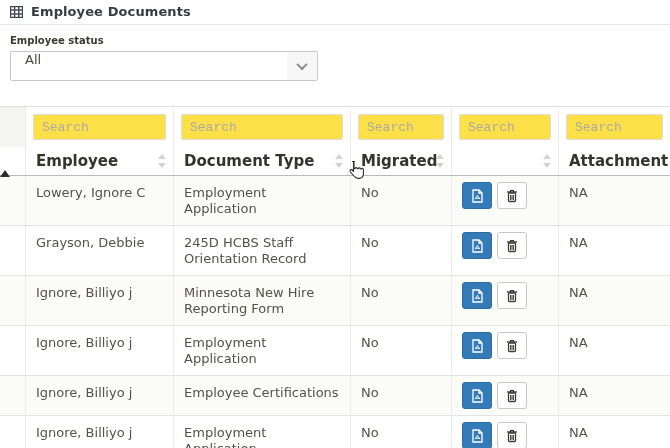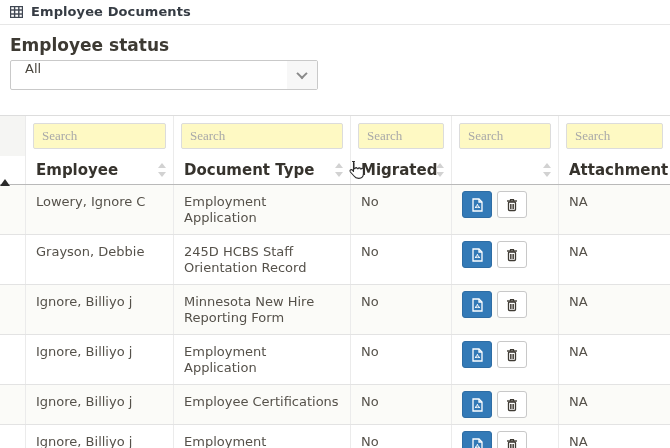--- a/index.html
+++ b/index.html
@@ -6,38 +6,38 @@
   html, body { width: 670px; height: 448px; overflow: hidden; background: #fff; }
   body { font-family: "DejaVu Sans", "Liberation Sans", sans-serif; font-size: 13px; color: #4f4b44; position: relative; }
 
   
   .titlebar { display: flex; align-items: center; gap: 8px; padding: 4px 0 5px 10px; border-bottom: 1px solid #e7e7e7; }
   .titlebar .ttl { font-size: 13px; font-weight: 600; color: #363c44; letter-spacing: .1px; }
   .grid-icon { width: 13px; height: 12px; display: inline-block; }
 
   
   .filter { padding: 10px 10px 0 10px; }
-  .filter .lbl { font-weight: 700; color: #3d3a33; font-size: 17px; margin-bottom: 5px; }
+  .filter .lbl { font-weight: 700; color: #3d3a33; font-size: 10px; margin-bottom: 5px; }
   .select { width: 308px; height: 30px; border: 1px solid #c9c9c9; border-radius: 2px; background: #fff;
             display: flex; align-items: flex-start; justify-content: space-between; cursor: pointer; }
   .select .val { padding-left: 14px; color: #4a463e; }
   .select .caret-zone { width: 30px; height: 28px; display: flex; align-items: center; justify-content: center; background: #f7f7f7; }
   .chev { width: 8px; height: 8px; border-right: 2px solid #8a8a8a; border-bottom: 2px solid #8a8a8a; transform: rotate(45deg) translate(-1px,-1px); }
 
   
   .table { margin-top: 25px; border-top: 1px solid #ddd; width: 670px; }
   .tr { display: grid; grid-template-columns: 26px 148px 177px 101px 107px 1fr; }
   .td, .th, .ts { border-right: 1px solid #ebebeb; }
   .td:last-child, .th:last-child, .ts:last-child { border-right: none; }
 
   
   .search-row .ts { padding: 7px; background: #fff; }
   .search-row .ts.ctrl { background: #f5f5f3; padding: 0; }
   .search-row input { width: 100%; height: 26px; border: 1px solid #dcdcdc; border-radius: 2px; padding: 0 8px;
-                      font-family: Liberation Serif, serif; font-size: 13px; color: #555; background: #fef9c3; outline: none; }
+                      font-family: Liberation Mono, monospace; font-size: 13px; color: #555; background: #fde047; outline: none; }
   .search-row input::placeholder { color: #a9a9a9; }
 
   
   .head-row { border-bottom: 1px solid #b9b9b9; }
   .head-row .th { padding: 5px 18px 5px 10px; font-weight: 700; color: #36332d; font-size: 15px; position: relative; white-space: nowrap; }
   .head-row .th.ctrl { padding: 5px 0; }
   .sort-carets { position: absolute; right: 6px; top: 50%; margin-top: -8px; width: 9px; height: 16px; }
   .sort-carets .up, .sort-carets .dn { position: absolute; left: 0; width: 0; height: 0; border-left: 4.5px solid transparent; border-right: 4.5px solid transparent; }
   .sort-carets .up { top: 1px; border-bottom: 5px solid #d2d2d2; }
   .sort-carets .dn { bottom: 1px; border-top: 5px solid #d2d2d2; }

